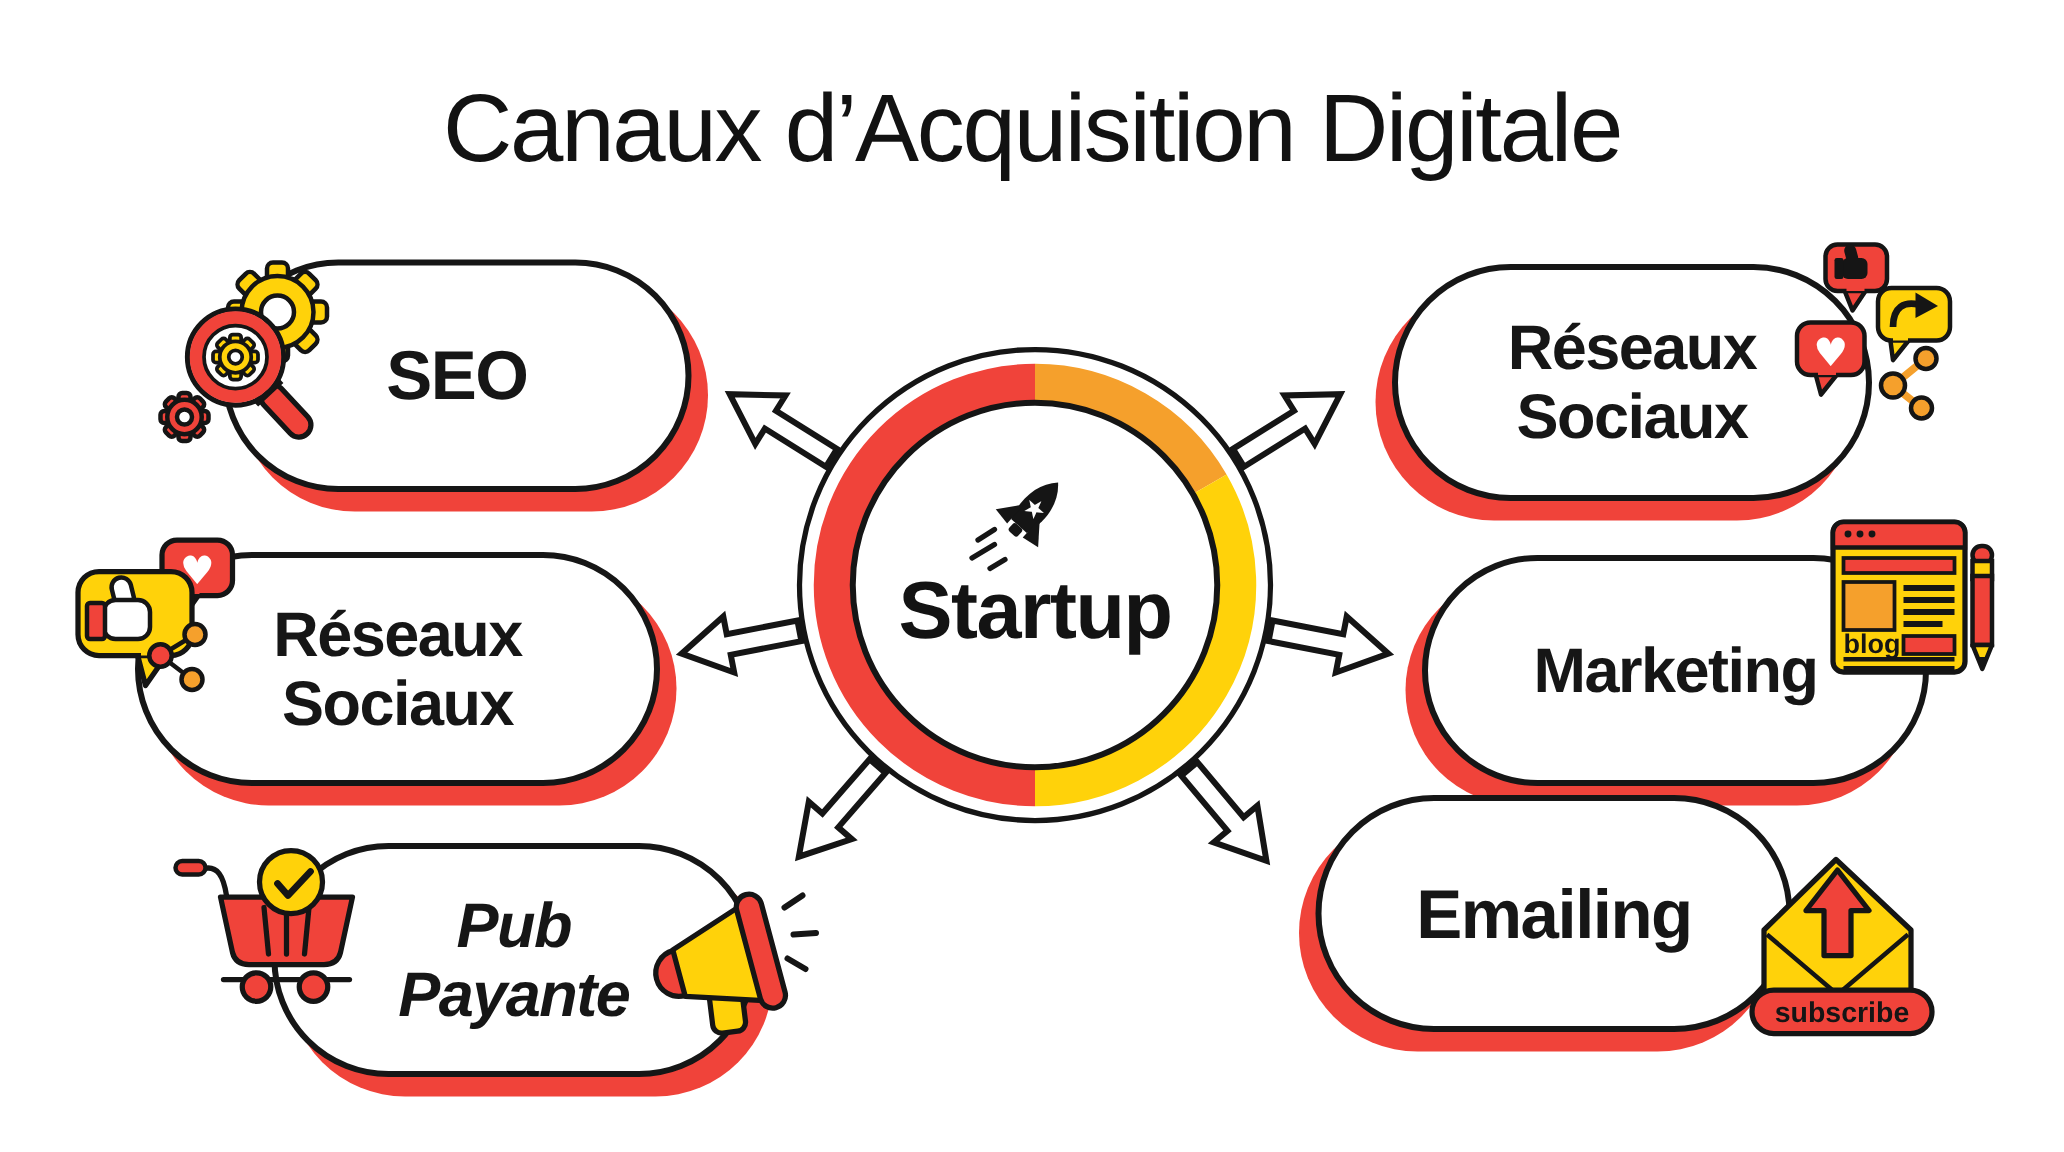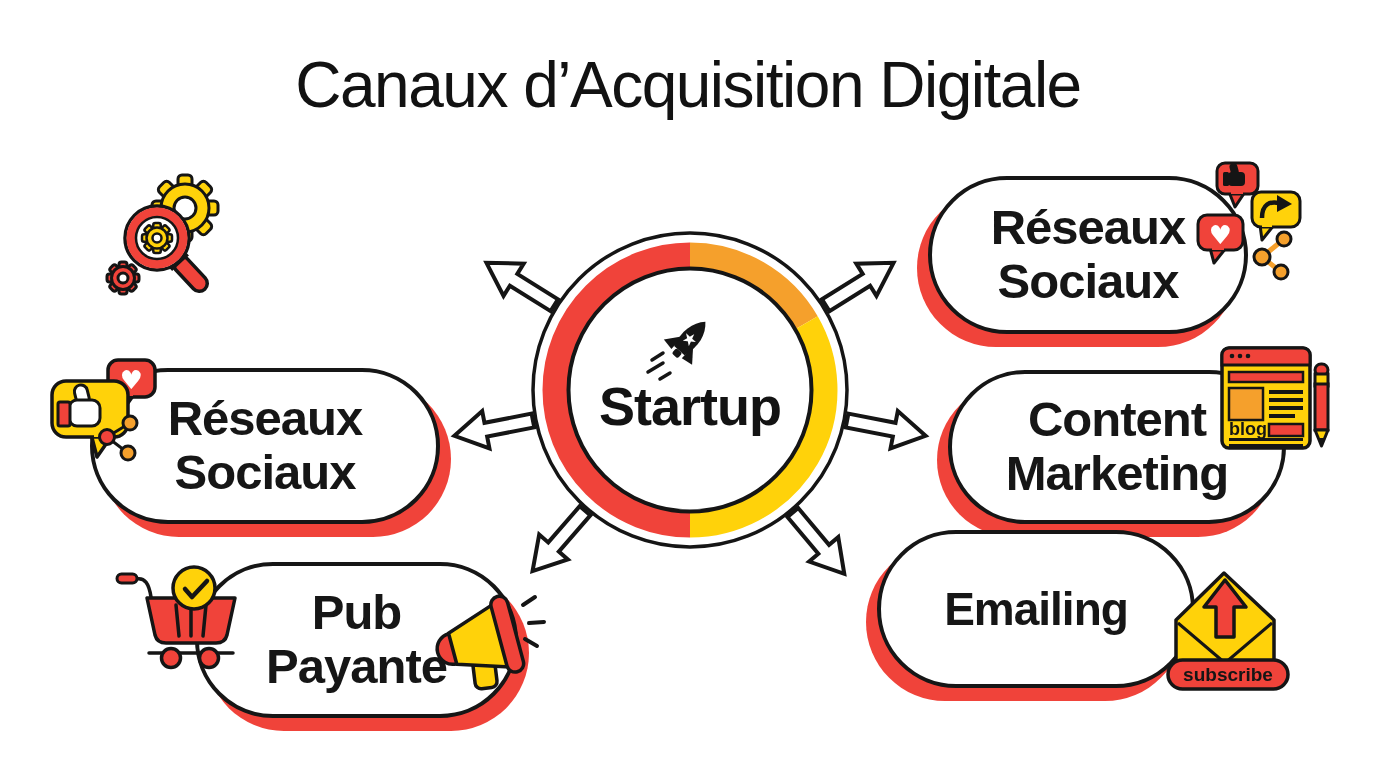--- a/index.html
+++ b/index.html
@@ -4,21 +4,21 @@
 <style>
   html,body{margin:0;padding:0;background:#fff;}
   body{width:1376px;height:768px;position:relative;overflow:hidden;
        font-family:"Liberation Sans","DejaVu Sans",sans-serif;color:#151515;}
   .stage{position:absolute;inset:0;width:1376px;height:768px;}
   .title{position:absolute;top:48px;left:0;width:100%;text-align:center;z-index:2;
          font-size:64px;font-weight:normal;letter-spacing:-1.5px;color:#121212;}
   .canvas-svg{position:absolute;inset:0;z-index:1;}
   .pill{position:absolute;z-index:2;background:#fff;border:4px solid #161616;border-radius:999px;
         display:flex;flex-direction:column;align-items:center;justify-content:center;text-align:center;}
-  .pill .line{display:block;font-weight:bold;color:#161616;font-size:49px;line-height:1.1;letter-spacing:-1px;}
+  .pill .line{display:block;font-weight:bold;color:#161616;font-size:42px;line-height:1.1;letter-spacing:-1px;}
   .pill--xl .line{font-size:46px;}
   .shadow-r{box-shadow:11px 13px 0 #F0433A;}
   .shadow-l{box-shadow:-11px 13px 0 #F0433A;}
   .icon{position:absolute;z-index:3;}
   .icon svg{display:block;width:100%;height:100%;}
   svg text{font-family:"Liberation Sans","DejaVu Sans",sans-serif;font-weight:bold;}
   svg text.glyph{font-family:"DejaVu Sans",sans-serif;}
 </style>
 </head>
 <body>
@@ -55,34 +55,37 @@
       </g>
       <g stroke="#151515" stroke-width="3.5" stroke-linecap="round" fill="none">
         <path d="M652,360 l11,-7"></path>
         <path d="M648,372 l15,-9"></path>
         <path d="M660,379 l10,-6"></path>
       </g>
       <text x="690" y="425" text-anchor="middle" font-size="54" fill="#131313" letter-spacing="-1">Startup</text>
     </g>
   </svg>
 
+  <div class="pill pill--xl shadow-r" style="left:148px;top:173px;width:305px;height:147px;">
+    <span class="line">SEO</span>
+    <span class="line"></span>
+  </div>
   <div class="pill shadow-r" style="left:90px;top:368px;width:342px;height:148px;">
     <span class="line">Réseaux</span>
     <span class="line">Sociaux</span>
   </div>
-  <div class="pill shadow-r" style="left:195px;top:562px;width:315px;height:148px;">
+  <div class="pill shadow-r" style="left:181px;top:562px;width:315px;height:148px;font-style:italic;">
     <span class="line">Pub</span>
     <span class="line">Payante</span>
   </div>
   <div class="pill shadow-l" style="left:928px;top:176px;width:312px;height:150px;">
     <span class="line">Réseaux</span>
     <span class="line">Sociaux</span>
   </div>
   <div class="pill shadow-l" style="left:948px;top:370px;width:330px;height:146px;">
-    <span class="line">Content</span>
     <span class="line">Marketing</span>
   </div>
   <div class="pill pill--xl shadow-l" style="left:877px;top:530px;width:310px;height:150px;">
     <span class="line">Emailing</span>
     <span class="line"></span>
   </div>
 
   <div class="icon" style="left:86px;top:160px;width:150px;height:145px;">
     <svg viewBox="0 0 150 145">
       <g transform="translate(99,48)">

